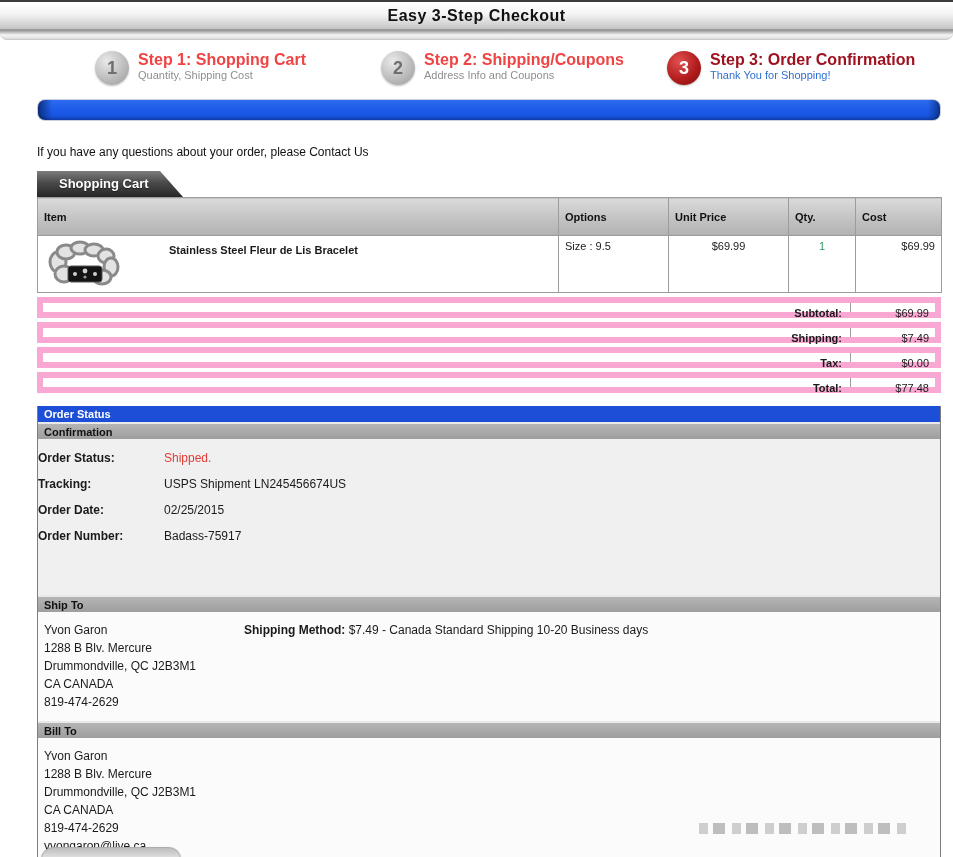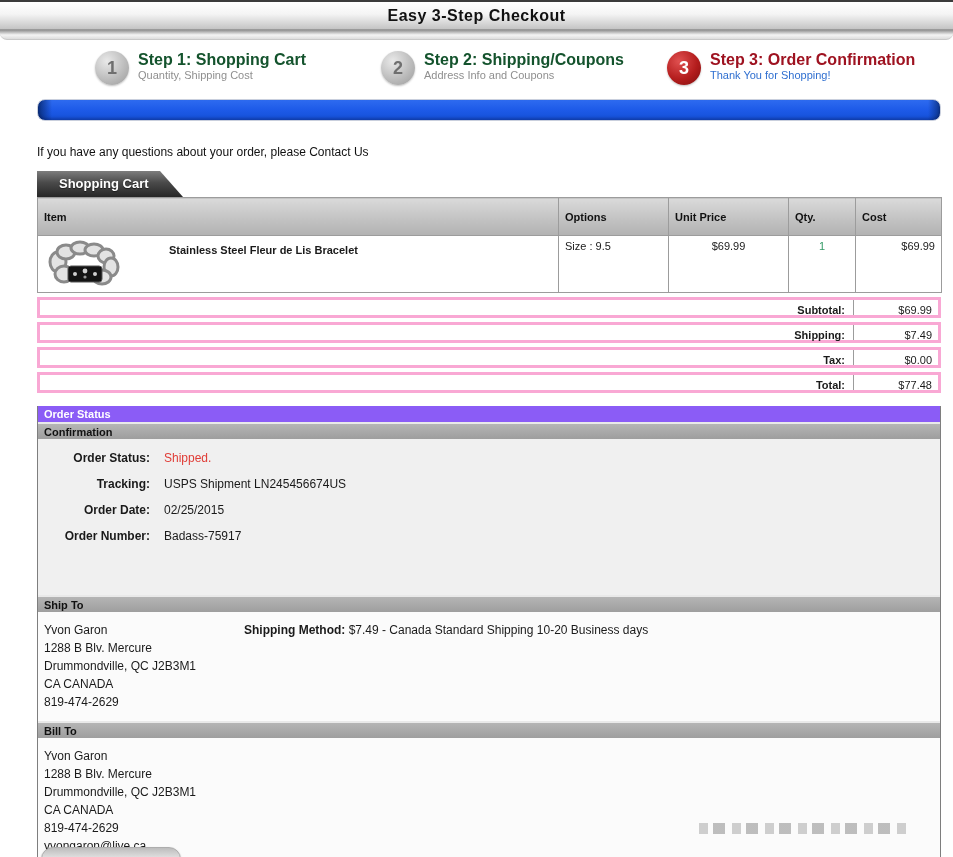--- a/index.html
+++ b/index.html
@@ -28,21 +28,21 @@
     width:34px; height:34px; border-radius:50%; flex:0 0 34px;
     background:radial-gradient(circle at 35% 30%, #e9e9e9 0%, #bdbdbd 55%, #9a9a9a 100%);
     display:flex; align-items:center; justify-content:center;
     font-size:18px; font-weight:bold; color:#6f6f6f; margin-right:9px;
     box-shadow:0 1px 2px rgba(0,0,0,.25);
   }
   .step.active .step-circle {
     background:radial-gradient(circle at 35% 30%, #e05050 0%, #b41d1d 55%, #7d0d0d 100%);
     color:#fff;
   }
-  .step-title { font-size:16px; font-weight:bold; color:#14532d; line-height:18px; }
+  .step-title { font-size:16px; font-weight:bold; color:#ef4444; line-height:18px; }
   .step-sub   { font-size:11px; color:#8f8f8f; }
   .step.active .step-title { color:#9e1220; }
   .step.active .step-sub   { color:#2f6fd0; }
 
   
   .blue-bar {
     margin:6px 12px 0 37px; width:904px; height:22px; border-radius:8px;
     border:1px solid #c9cfdd;
     background:
       linear-gradient(to right, #0a2f7e 0px, rgba(10,47,126,0) 14px, rgba(10,47,126,0) 890px, #0a2f7e 904px),
@@ -77,43 +77,43 @@
   .thumb { width:80px; height:48px; flex:0 0 80px; }
   .item-name { font-weight:bold; margin:4px 0 0 45px; font-size:11px; }
   td.v-top { vertical-align:top; }
   td.t-center { text-align:center; }
   td.t-right { text-align:right; }
   .qty-val { color:#339966; }
 
   
   .total-row {
     margin:4px 0 0 37px; width:904px; height:21px; display:flex;
-    border:3px solid #f9a8d4; background:#fff; font-size:11px; align-items:stretch;
+    border:6px solid #f9a8d4; background:#fff; font-size:11px; align-items:stretch;
   }
   .total-label { flex:1; text-align:right; font-weight:bold; padding:4px 8px 0 0; }
   .total-value { width:85px; border-left:1px solid #9c9c9c; text-align:right; padding:4px 6px 0 0; }
 
   
   .order-block {
     margin:13px 12px 0 37px; width:904px;
     border:1px solid #7e7e7e; border-top:none; background:#fff; position:relative;
   }
   .bar-black {
-    height:16px; background:#8b5cf6; color:#fff; font-size:11px; font-weight:bold;
+    height:16px; background:#1d4ed8; color:#fff; font-size:11px; font-weight:bold;
     line-height:16px; padding-left:6px;
   }
   .bar-gray {
     height:17px; background:linear-gradient(#b5b5b5,#9e9e9e); color:#111;
     font-size:11px; font-weight:bold; line-height:17px; padding-left:6px;
     border-top:2px solid #e9e9e9;
   }
   .conf-content { background:#f0f0f0; min-height:156px; padding:12px 0 10px 0; }
   .field-row { display:flex; height:26px; font-size:12px; }
   .field-row.spaced { }
-  .field-label { width:112px; text-align:right; font-weight:bold; }
+  .field-label { width:112px; text-align:left; font-weight:bold; }
   .field-value { margin-left:14px; }
   .field-value.red { color:#e03c36; }
 
   .addr-content { background:#fbfbfb; padding:9px 0 10px 6px; position:relative; min-height:103px; }
   .addr-line { font-size:12px; line-height:18px; }
   .ship-method { position:absolute; left:206px; top:9px; font-size:12px; line-height:18px; }
   .ship-method b { font-weight:bold; }
   .bill-content { min-height:121px; }
 
   

